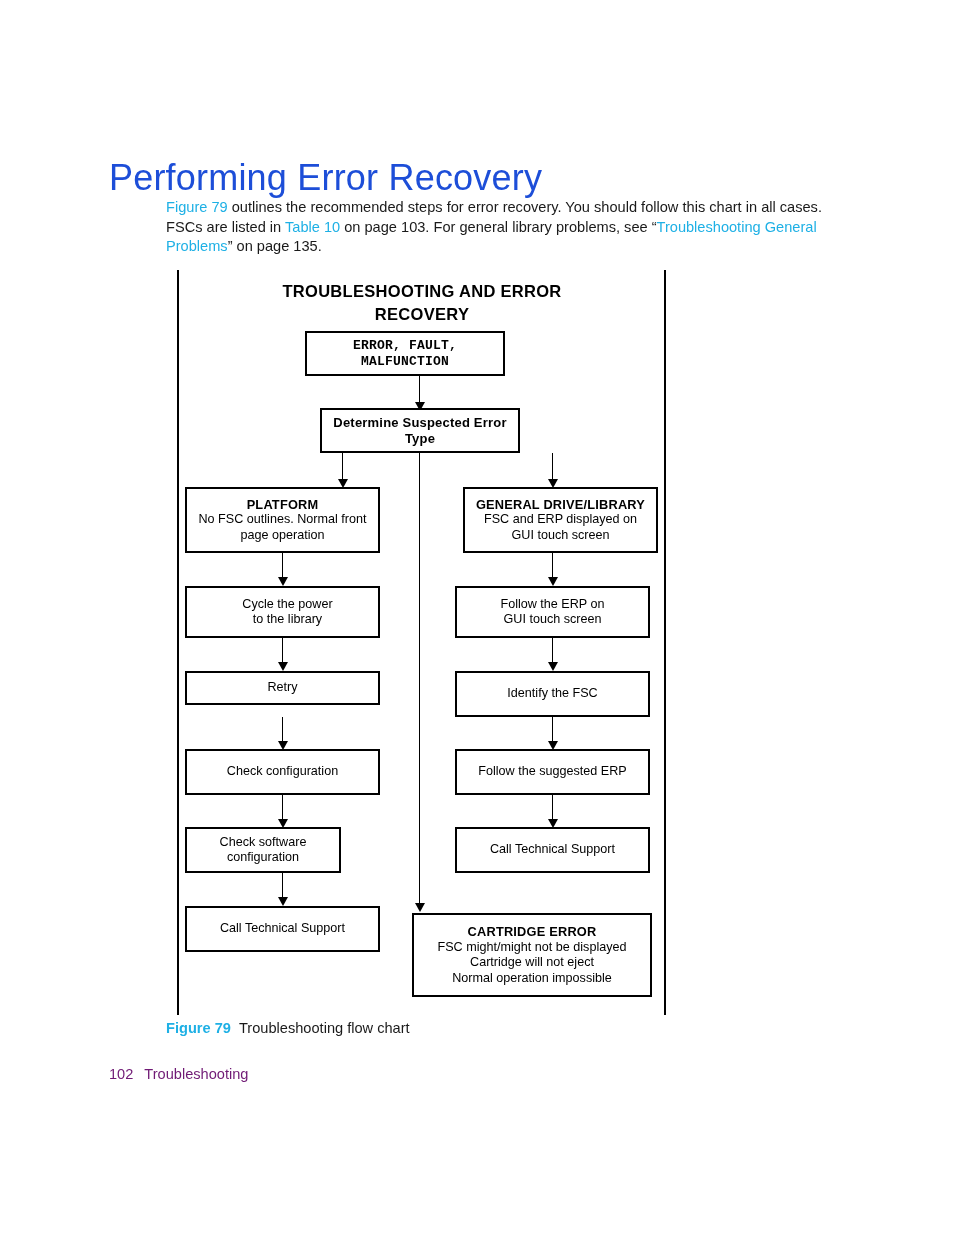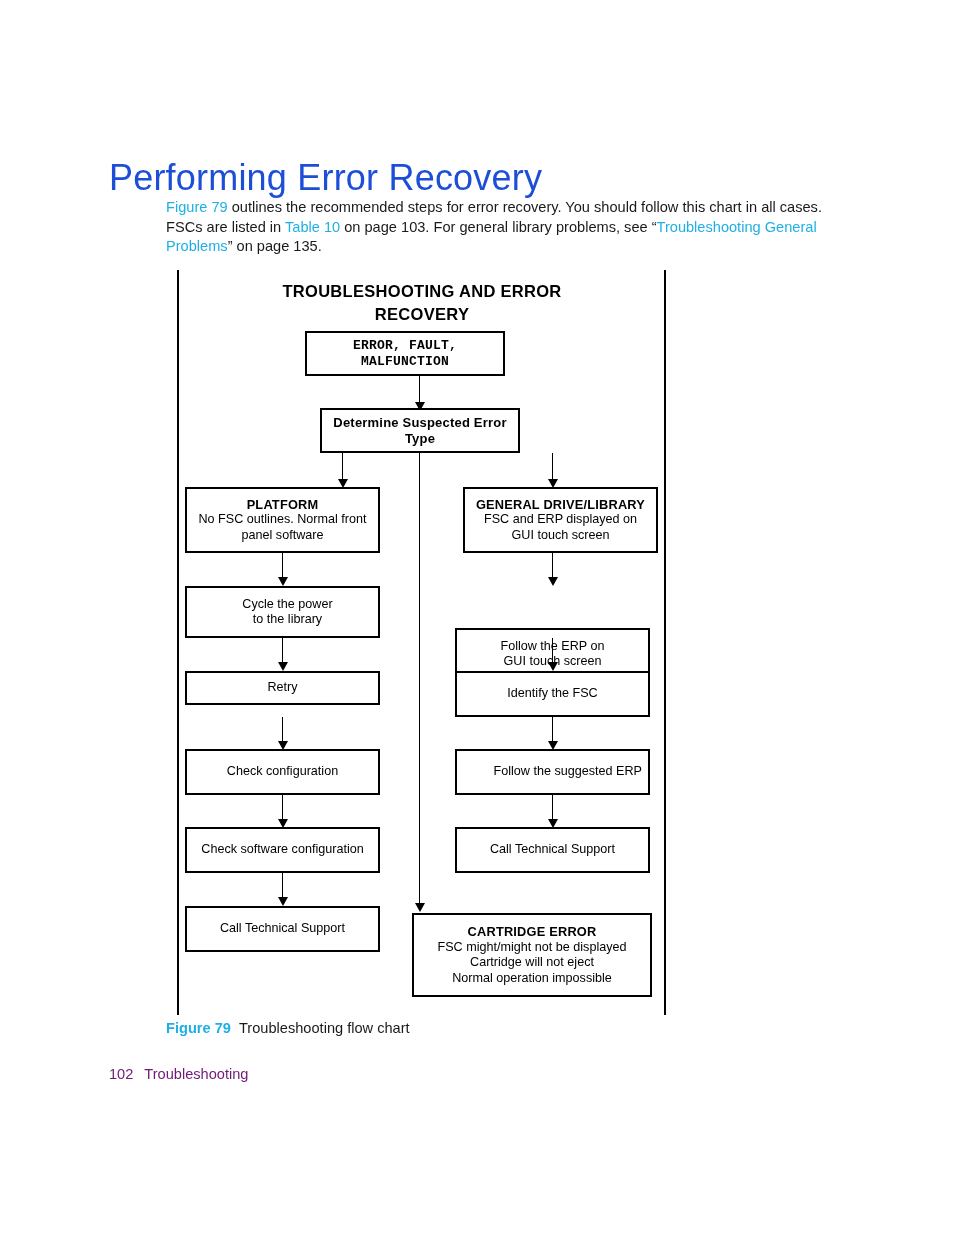--- a/index.html
+++ b/index.html
@@ -180,21 +180,21 @@
 
     <div class="vline" style="left:242px; top:183px; height:453px;"></div>
     <div class="arrowhead" style="left:238px; top:633px;"></div>
 
     <div class="vline" style="left:375px; top:183px; height:29px;"></div>
     <div class="arrowhead" style="left:371px; top:209px;"></div>
 
     <div class="node" style="left:8px; top:217px; width:195px; height:66px;">
       <span class="hd ln">PLATFORM</span>
       <span class="ln">No FSC outlines. Normal front</span>
-      <span class="ln">panel software</span>
+      <span class="ln">page operation</span>
     </div>
 
     <div class="vline" style="left:105px; top:283px; height:27px;"></div>
     <div class="arrowhead" style="left:101px; top:307px;"></div>
 
     <div class="node" style="left:8px; top:316px; width:195px; height:52px;padding-left:16px;">
       <span class="ln">Cycle the power</span>
       <span class="ln">to the library</span>
     </div>
 
@@ -208,56 +208,56 @@
     <div class="vline" style="left:105px; top:447px; height:27px;"></div>
     <div class="arrowhead" style="left:101px; top:471px;"></div>
 
     <div class="node" style="left:8px; top:479px; width:195px; height:46px;">
       <span class="ln">Check configuration</span>
     </div>
 
     <div class="vline" style="left:105px; top:525px; height:27px;"></div>
     <div class="arrowhead" style="left:101px; top:549px;"></div>
 
-    <div class="node" style="left:8px; top:557px; width:195px; height:46px;">
+    <div class="node" style="left:8px; top:557px; width:156px; height:46px;">
       <span class="ln">Check software configuration</span>
     </div>
 
     <div class="vline" style="left:105px; top:603px; height:27px;"></div>
     <div class="arrowhead" style="left:101px; top:627px;"></div>
 
     <div class="node" style="left:8px; top:636px; width:195px; height:46px;">
       <span class="ln">Call Technical Support</span>
     </div>
 
     <div class="node" style="left:278px; top:217px; width:195px; height:66px;margin-left:8px;">
       <span class="hd ln">GENERAL DRIVE/LIBRARY</span>
       <span class="ln">FSC and ERP displayed on</span>
       <span class="ln">GUI touch screen</span>
     </div>
 
     <div class="vline" style="left:375px; top:283px; height:27px;"></div>
     <div class="arrowhead" style="left:371px; top:307px;"></div>
 
-    <div class="node" style="left:278px; top:316px; width:195px; height:52px;margin-top:42px;">
+    <div class="node" style="left:278px; top:316px; width:195px; height:52px;">
       <span class="ln">Follow the ERP on</span>
       <span class="ln">GUI touch screen</span>
     </div>
 
     <div class="vline" style="left:375px; top:368px; height:27px;"></div>
     <div class="arrowhead" style="left:371px; top:392px;"></div>
 
     <div class="node" style="left:278px; top:401px; width:195px; height:46px;">
       <span class="ln">Identify the FSC</span>
     </div>
 
     <div class="vline" style="left:375px; top:447px; height:27px;"></div>
     <div class="arrowhead" style="left:371px; top:471px;"></div>
 
-    <div class="node" style="left:278px; top:479px; width:195px; height:46px;align-items:flex-end;">
+    <div class="node" style="left:278px; top:479px; width:195px; height:46px;">
       <span class="ln">Follow the suggested ERP</span>
     </div>
 
     <div class="vline" style="left:375px; top:525px; height:27px;"></div>
     <div class="arrowhead" style="left:371px; top:549px;"></div>
 
     <div class="node" style="left:278px; top:557px; width:195px; height:46px;">
       <span class="ln">Call Technical Support</span>
     </div>
 

